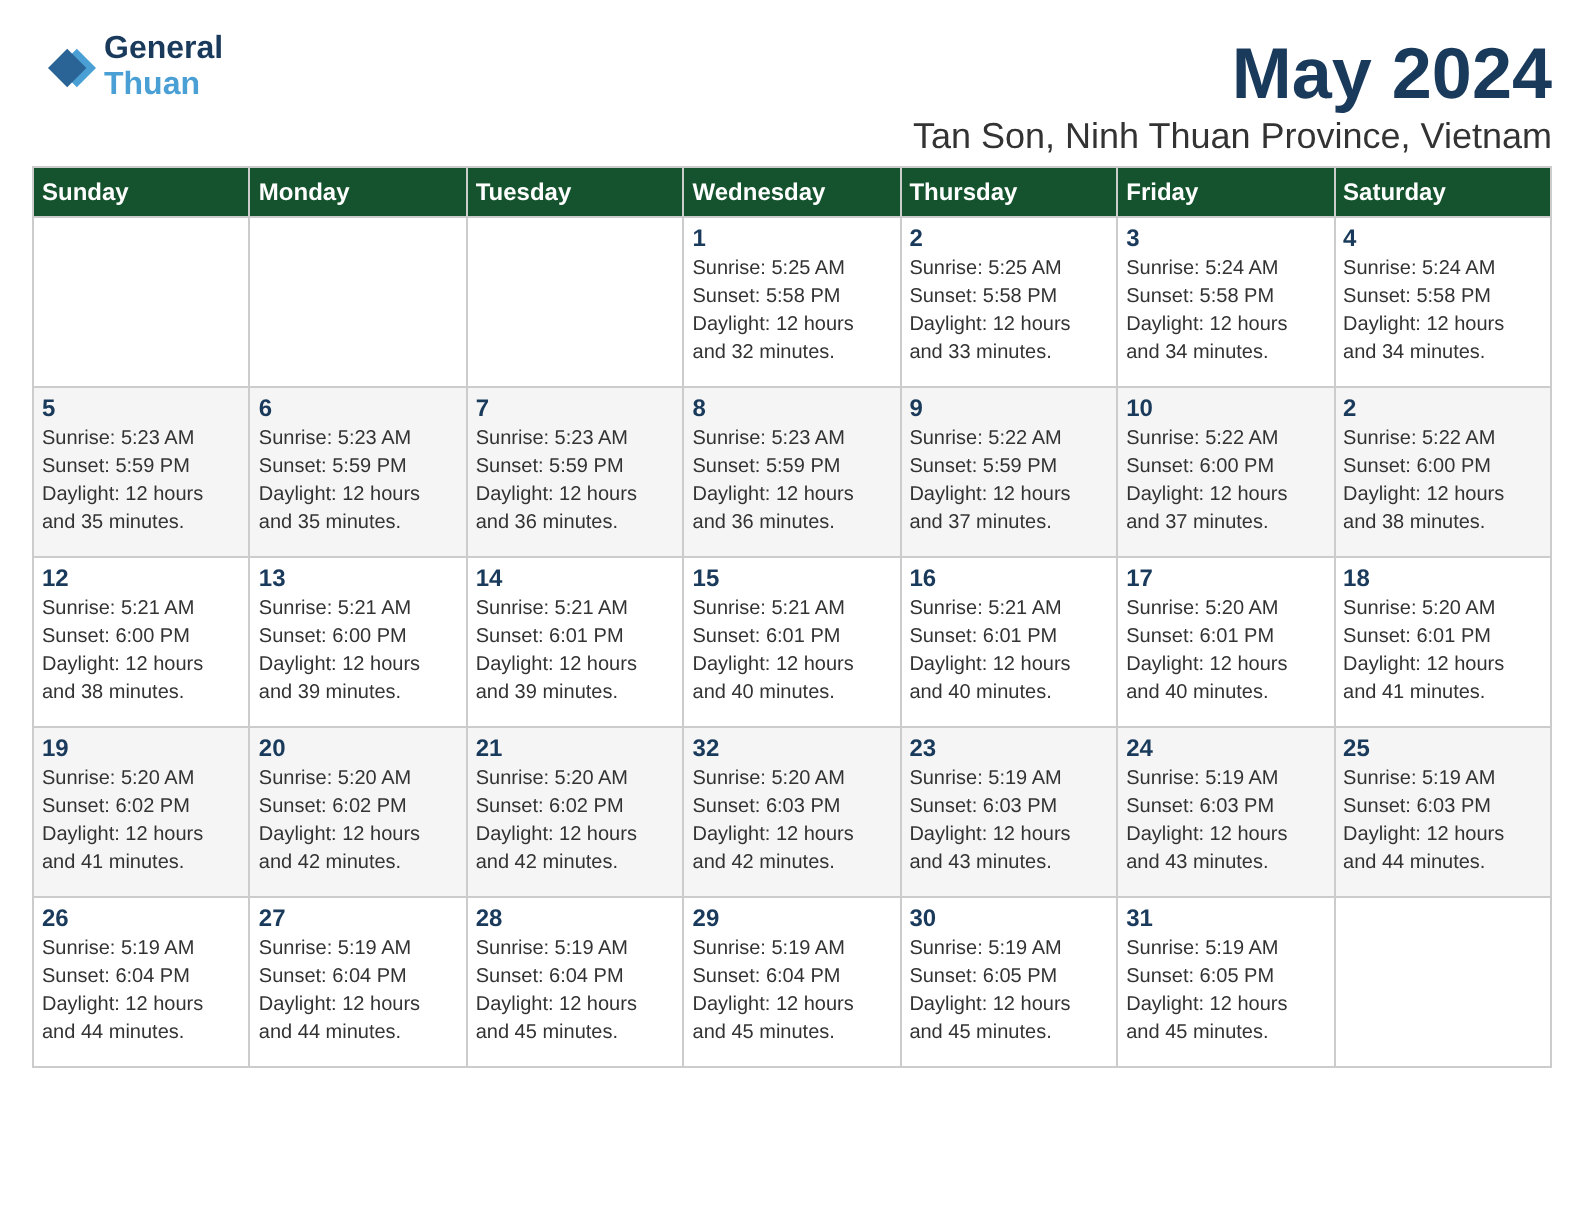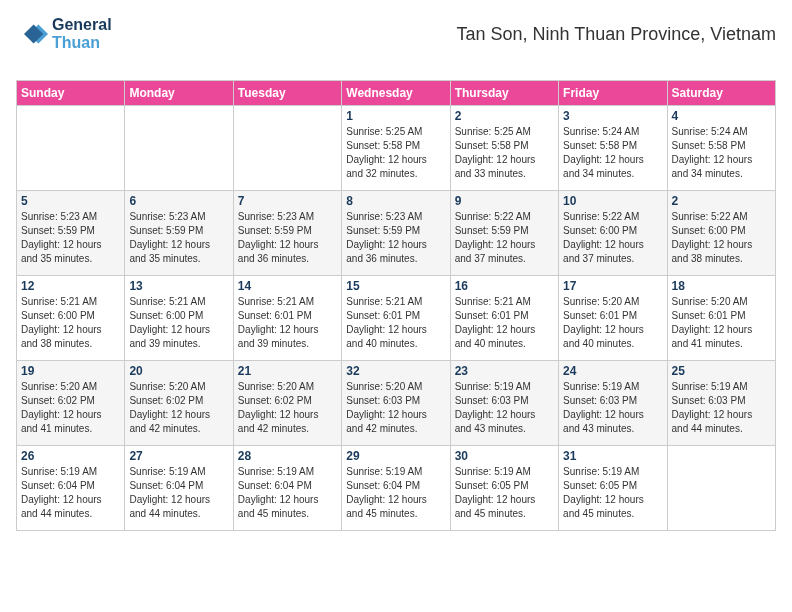--- a/index.html
+++ b/index.html
@@ -5,23 +5,23 @@
     * { box-sizing: border-box; margin: 0; padding: 0; }
     body {
       font-family: Arial, sans-serif;
       background: #fff;
       width: 792px;
       min-height: 612px;
       padding: 16px;
     }
     .header {
       display: flex;
-      align-items: center;
+      align-items: flex-start;
       justify-content: space-between;
-      margin-bottom: 28px;
+      margin-bottom: 4px;
     }
     .logo {
       display: flex;
       align-items: center;
       gap: 4px;
     }
     .logo-icon {
       width: 32px;
       height: 32px;
     }
@@ -36,21 +36,21 @@
     .location-title {
       font-size: 18px;
       color: #333;
     }
     .calendar {
       width: 100%;
       border-collapse: collapse;
       font-size: 11px;
     }
     .calendar th {
-      background-color: #ec4899;
+      background-color: #14532d;
       color: #fff;
       padding: 5px 4px;
       text-align: left;
       font-size: 12px;
       border: 1px solid #ccc;
     }
     .calendar td {
       border: 1px solid #ccc;
       vertical-align: top;
       padding: 3px 4px;
@@ -84,20 +84,21 @@
     <svg class="logo-icon" viewBox="0 0 40 40">
       <polygon points="28,8 40,20 28,32 16,20" fill="#4a9fd4"></polygon>
       <polygon points="22,8 34,20 22,32 10,20" fill="#2a6496"></polygon>
     </svg>
     <div>
       <div style="font-size:16px;font-weight:bold;color:#1a3a5c;">General</div>
       <div style="font-size:16px;font-weight:bold;color:#4a9fd4;">Thuan</div>
     </div>
   </div>
   <div class="title-area">
+    <div class="month-title">May 2024</div>
     <div class="location-title">Tan Son, Ninh Thuan Province, Vietnam</div>
   </div>
 </div>
 
 <table class="calendar">
   <thead>
     <tr>
       <th>Sunday</th>
       <th>Monday</th>
       <th>Tuesday</th>

